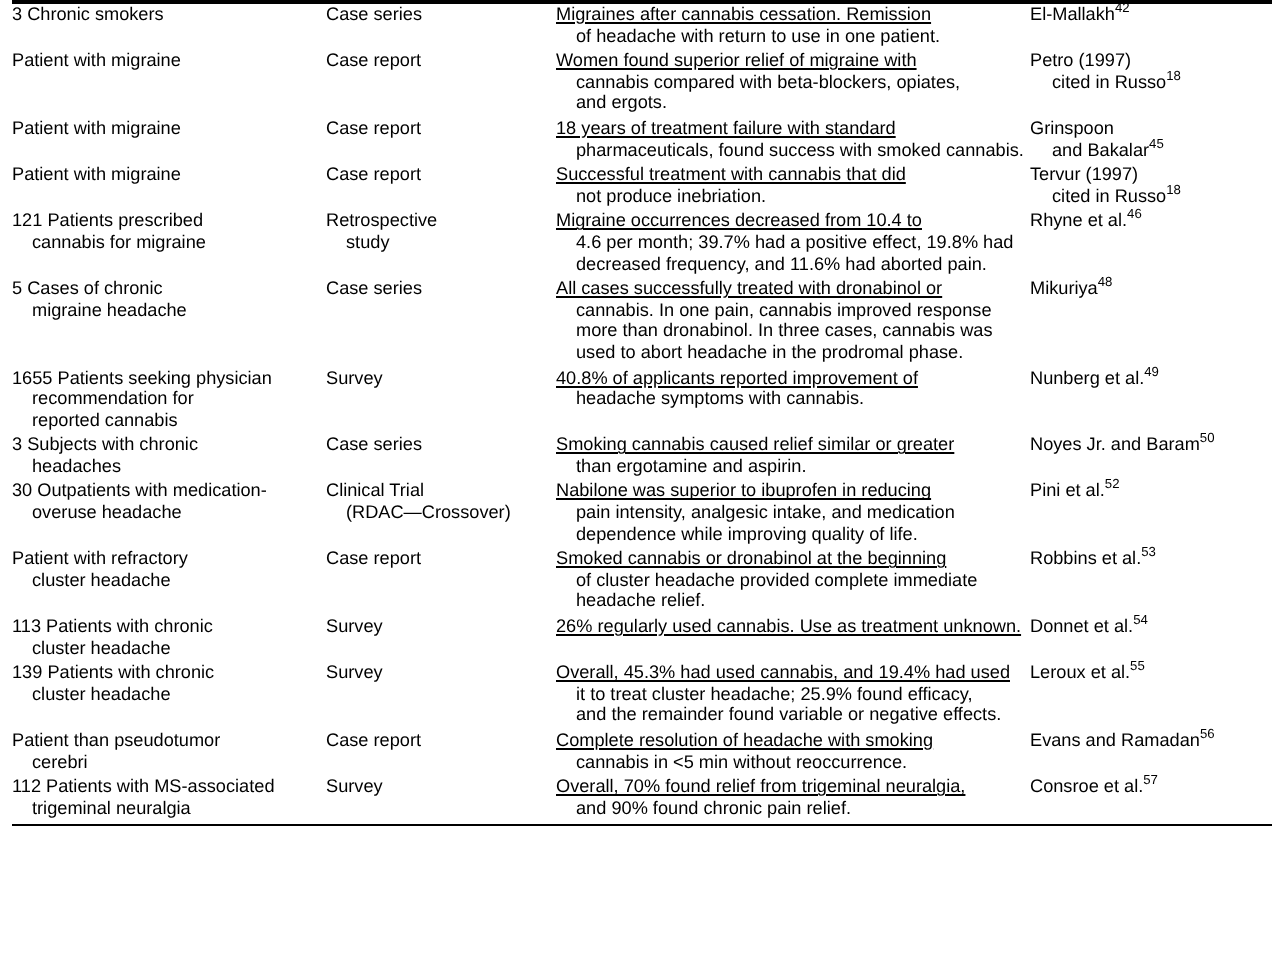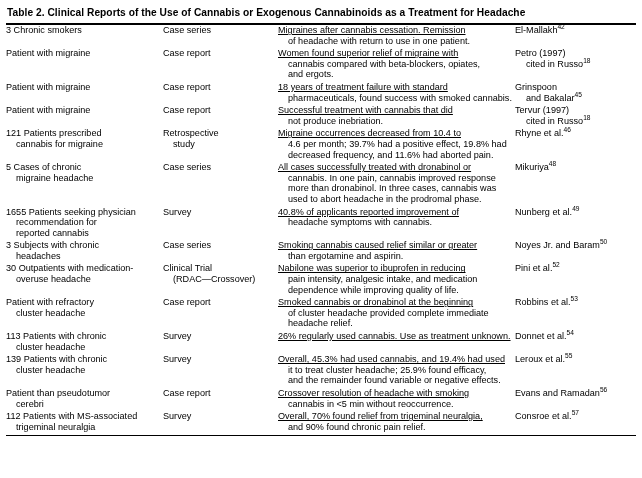--- a/index.html
+++ b/index.html
@@ -116,21 +116,20 @@
     line-height: 0;
   }
   .rowgap { height: 2px; line-height: 2px; font-size: 0; }
   .bottomrule-wrap { padding-top: 3px; }
 </style>
 </head>
 <body>
 
 <div id="table-root">
 
-  <div class="table-title">Table 2. Clinical Reports of the Use of Cannabis or Exogenous Cannabinoids as a Treatment for Headache</div>
 
   <hr class="rule">
 
 
   <hr class="rule-thin">
 
   <table class="data">
     <colgroup>
       <col class="c-subject">
       <col class="c-type">
@@ -376,21 +375,21 @@
         </tr>
         <tr>
           <td class="d-subject">
             <span class="hang">Patient than pseudotumor</span>
             <span class="cont">cerebri</span>
           </td>
           <td class="d-type">
             <span class="hang">Case report</span>
           </td>
           <td class="d-findings">
-            <span class="hang2">Crossover resolution of headache with smoking</span>
+            <span class="hang2">Complete resolution of headache with smoking</span>
             <span class="cont">cannabis in &lt;5 min without reoccurrence.</span>
           </td>
           <td class="d-source">
             <span class="hang">Evans and Ramadan<sup>56</sup></span>
           </td>
         </tr>
         <tr>
           <td colspan="4" class="rowgap"></td>
         </tr>
         <tr>

